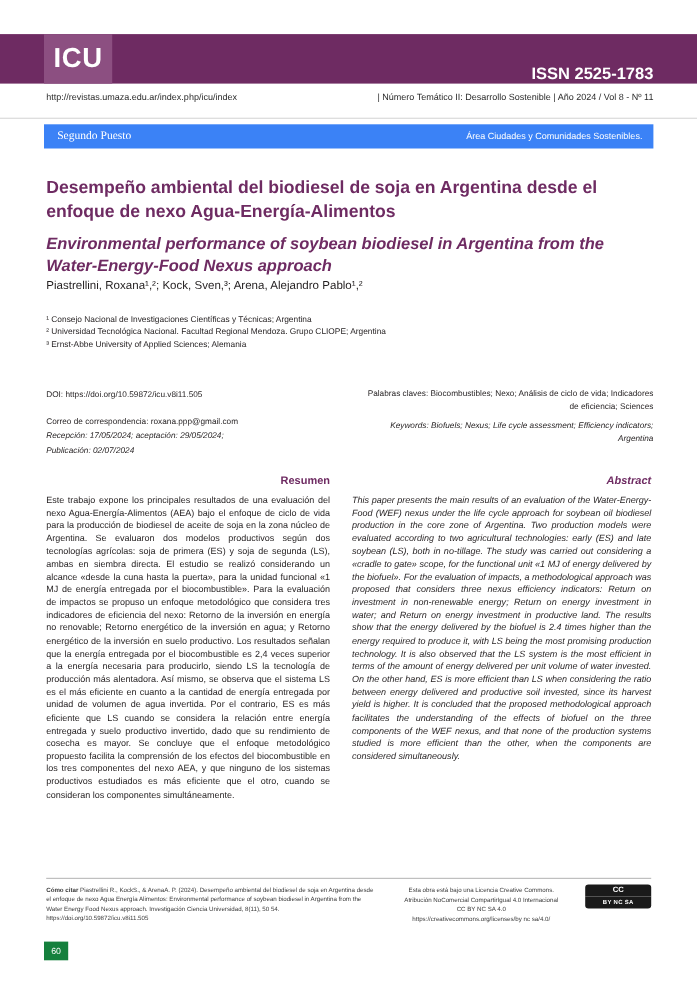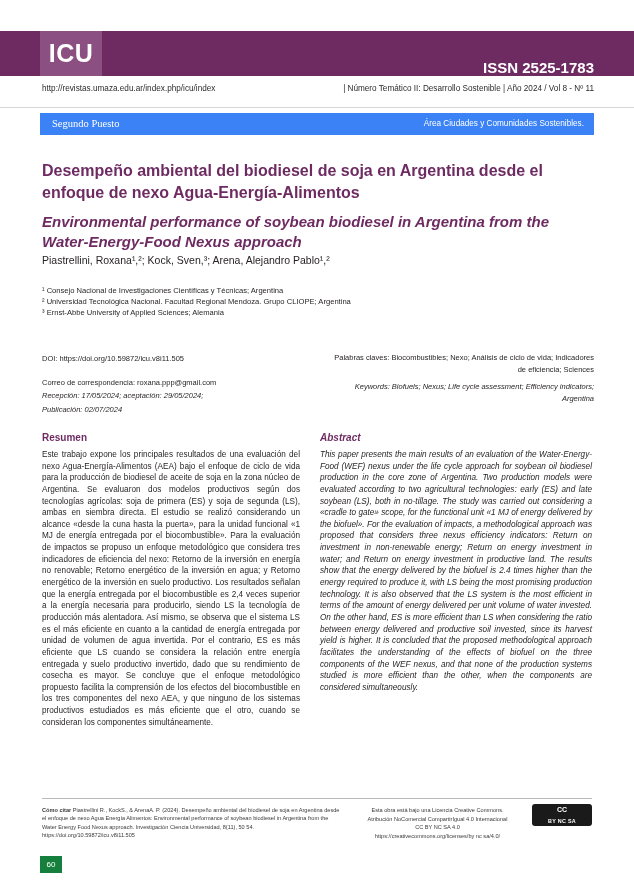--- a/index.html
+++ b/index.html
@@ -175,20 +175,21 @@
   .col-right {
     position: absolute;
     left: 320px; top: 432px;
     width: 272px;
   }
   .col-head {
     font-size: 10px;
     font-weight: bold;
     color: #6e2b62;
     margin-bottom: 6px;
+    text-align: right;
   }
   .col-head.it { font-style: italic; }
   .col-body {
     font-size: 8.2px;
     line-height: 1.42;
     text-align: justify;
     color: #231f20;
   }
   .col-body.it { font-style: italic; }
 

